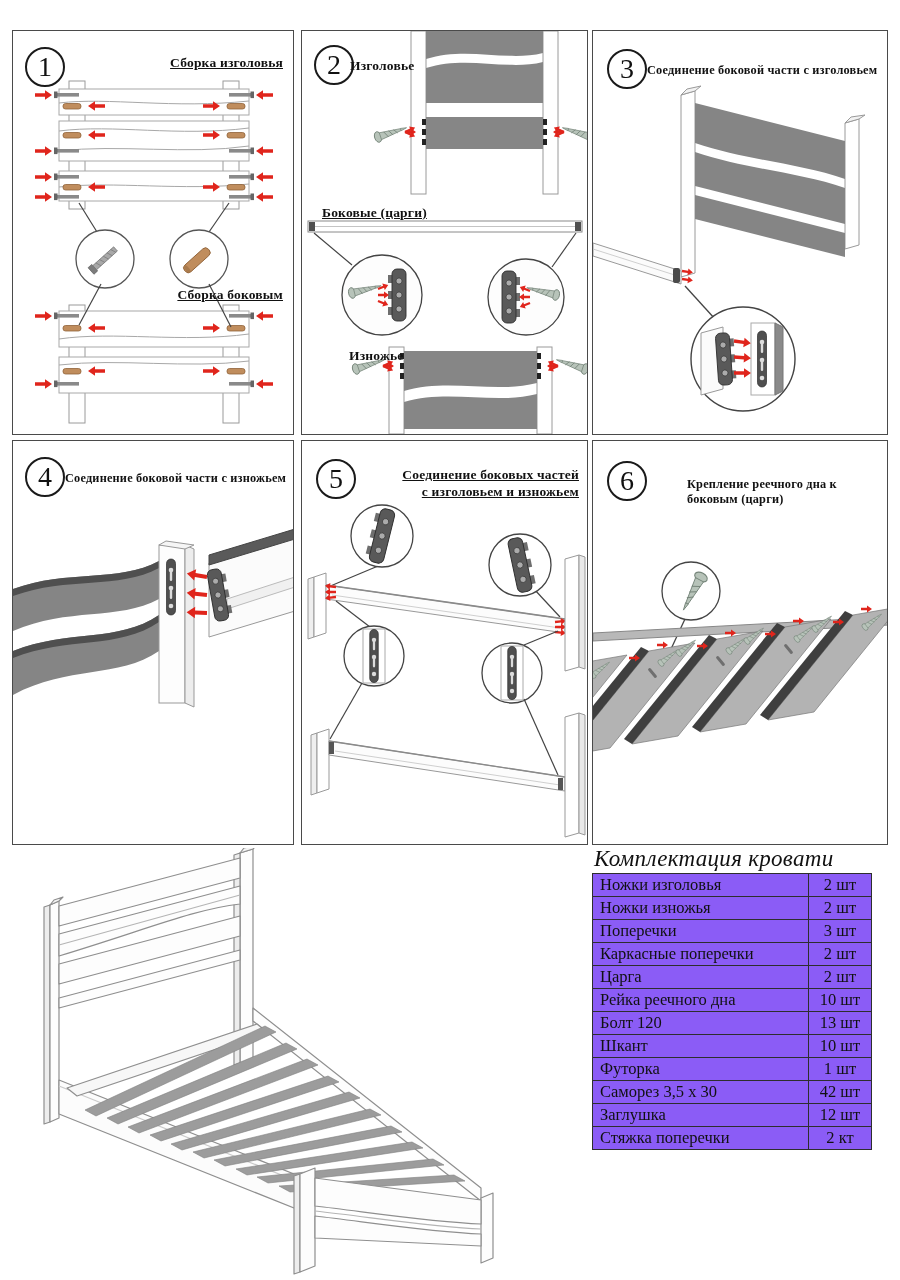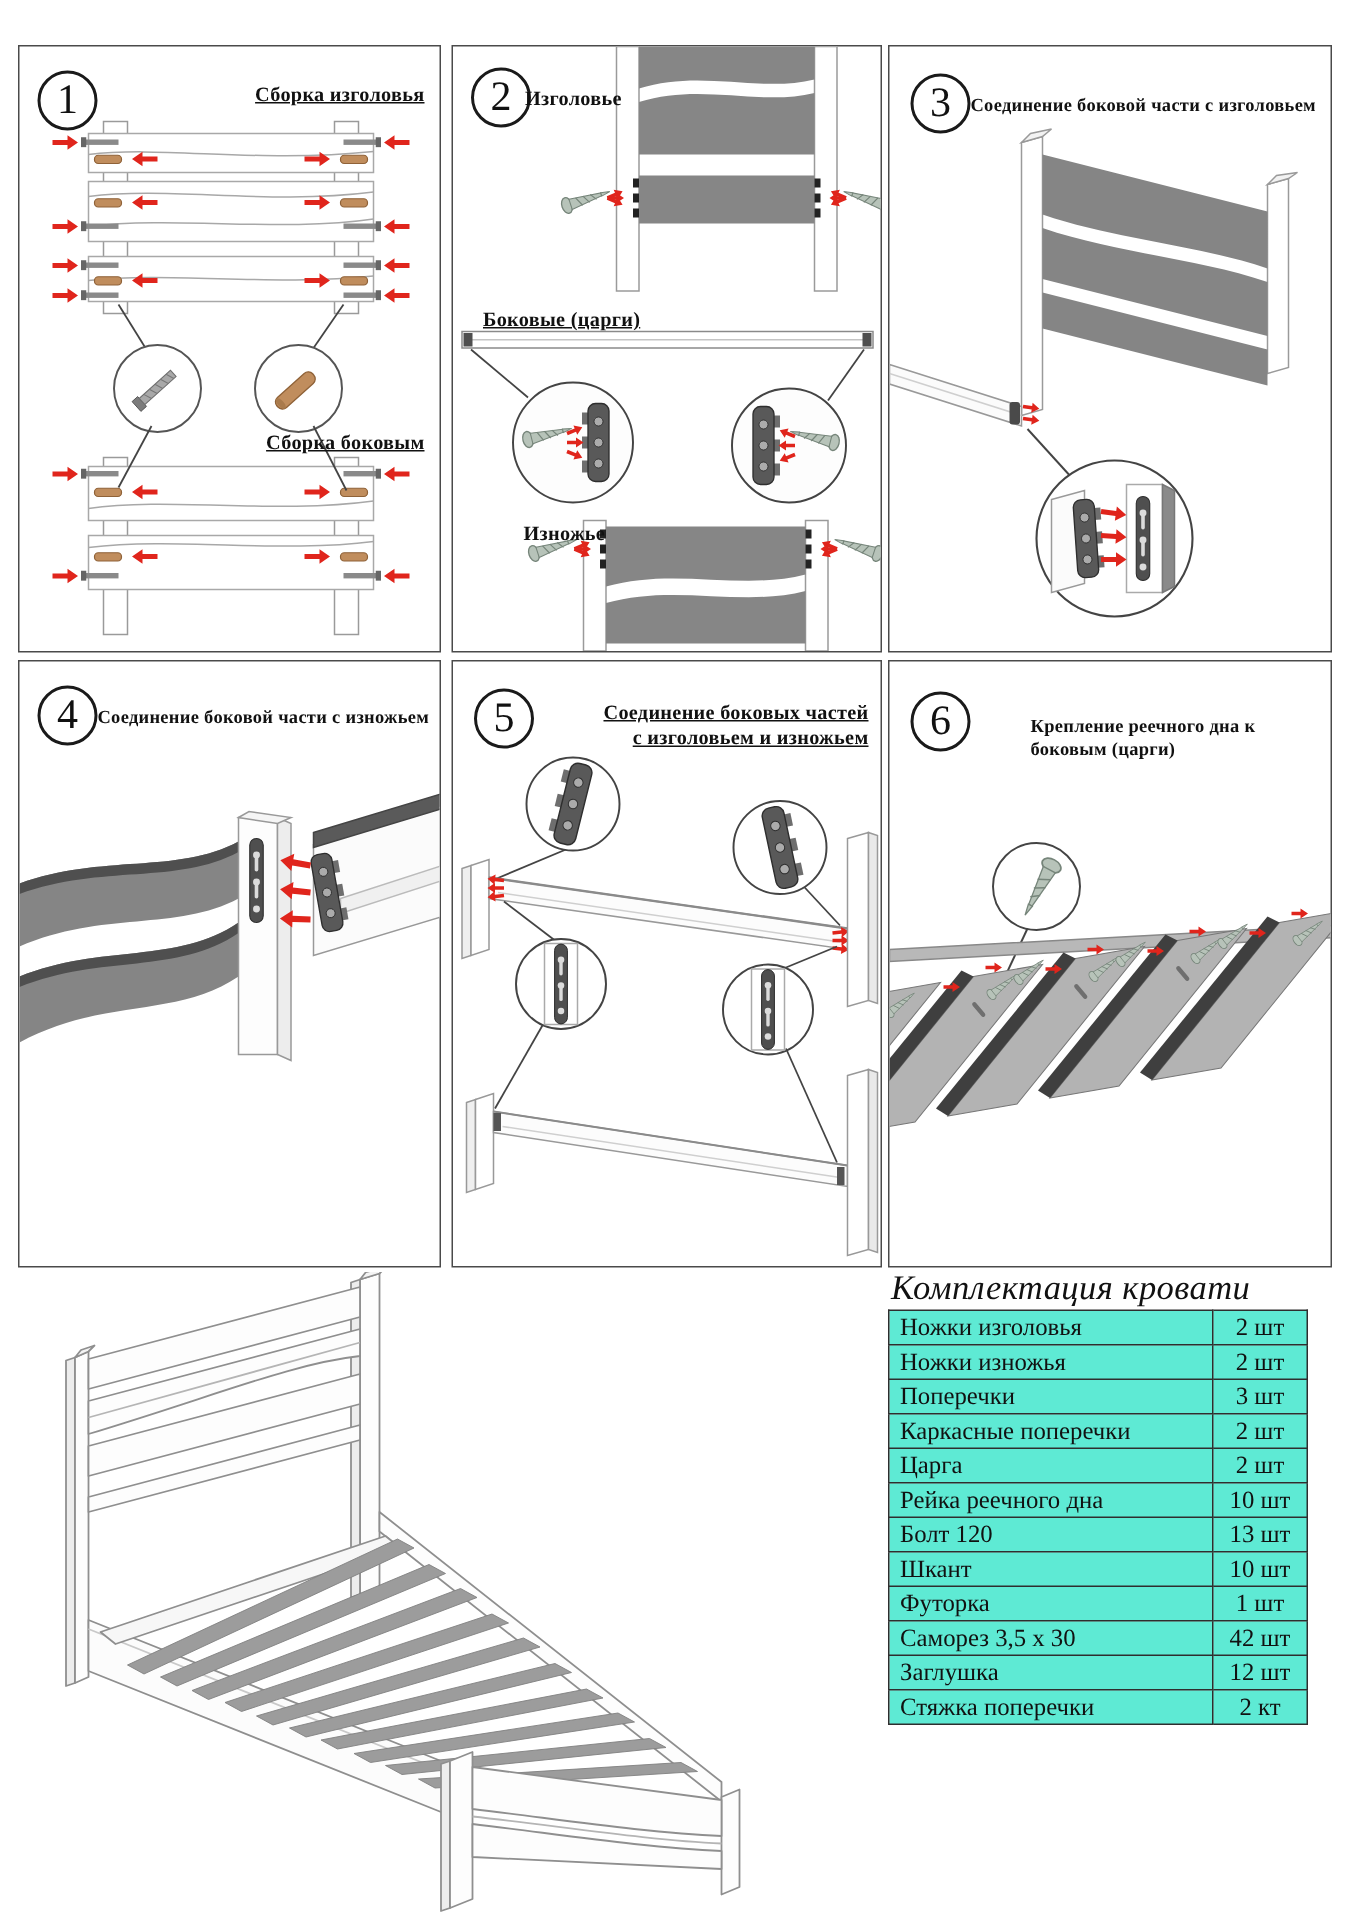--- a/index.html
+++ b/index.html
@@ -8,21 +8,21 @@
   .panel svg{position:absolute;left:0;top:0;}
   .badge{position:absolute;width:36px;height:36px;border:2.2px solid #1a1a1a;border-radius:50%;
          display:flex;align-items:center;justify-content:center;font-size:28px;line-height:1;
          background:#fff;z-index:3;}
   .ptitle{position:absolute;font-weight:bold;z-index:3;letter-spacing:.2px;}
   .t13{font-size:13.5px;} .t12{font-size:12.3px;}
   .center{text-align:right;text-decoration:underline;}
   .parts{position:absolute;left:592px;top:846px;width:280px;}
   .parts h2{font-size:23px;font-style:italic;font-weight:normal;margin:0 0 1px 2px;letter-spacing:.3px;}
   .parts table{border-collapse:collapse;width:100%;}
-  .parts td{border:1.6px solid #2e2e2e;font-size:16.5px;padding:1px 7px;height:19.5px;background:#5eead4;}
+  .parts td{border:1.6px solid #2e2e2e;font-size:16.5px;padding:1px 7px;height:19.5px;background:#8b5cf6;}
   .parts td.qty{width:58px;text-align:center;padding:1px 2px;}
   .bed{position:absolute;left:15px;top:848px;width:575px;height:430px;}
 </style>
 </head>
 <body>
 
 <svg width="0" height="0" style="position:absolute">
   <defs>
     <g id="ar">
         <polygon points="0,-1.7 10,-1.7 10,-4.8 17,0 10,4.8 10,1.7 0,1.7" fill="#e0251c"></polygon>

